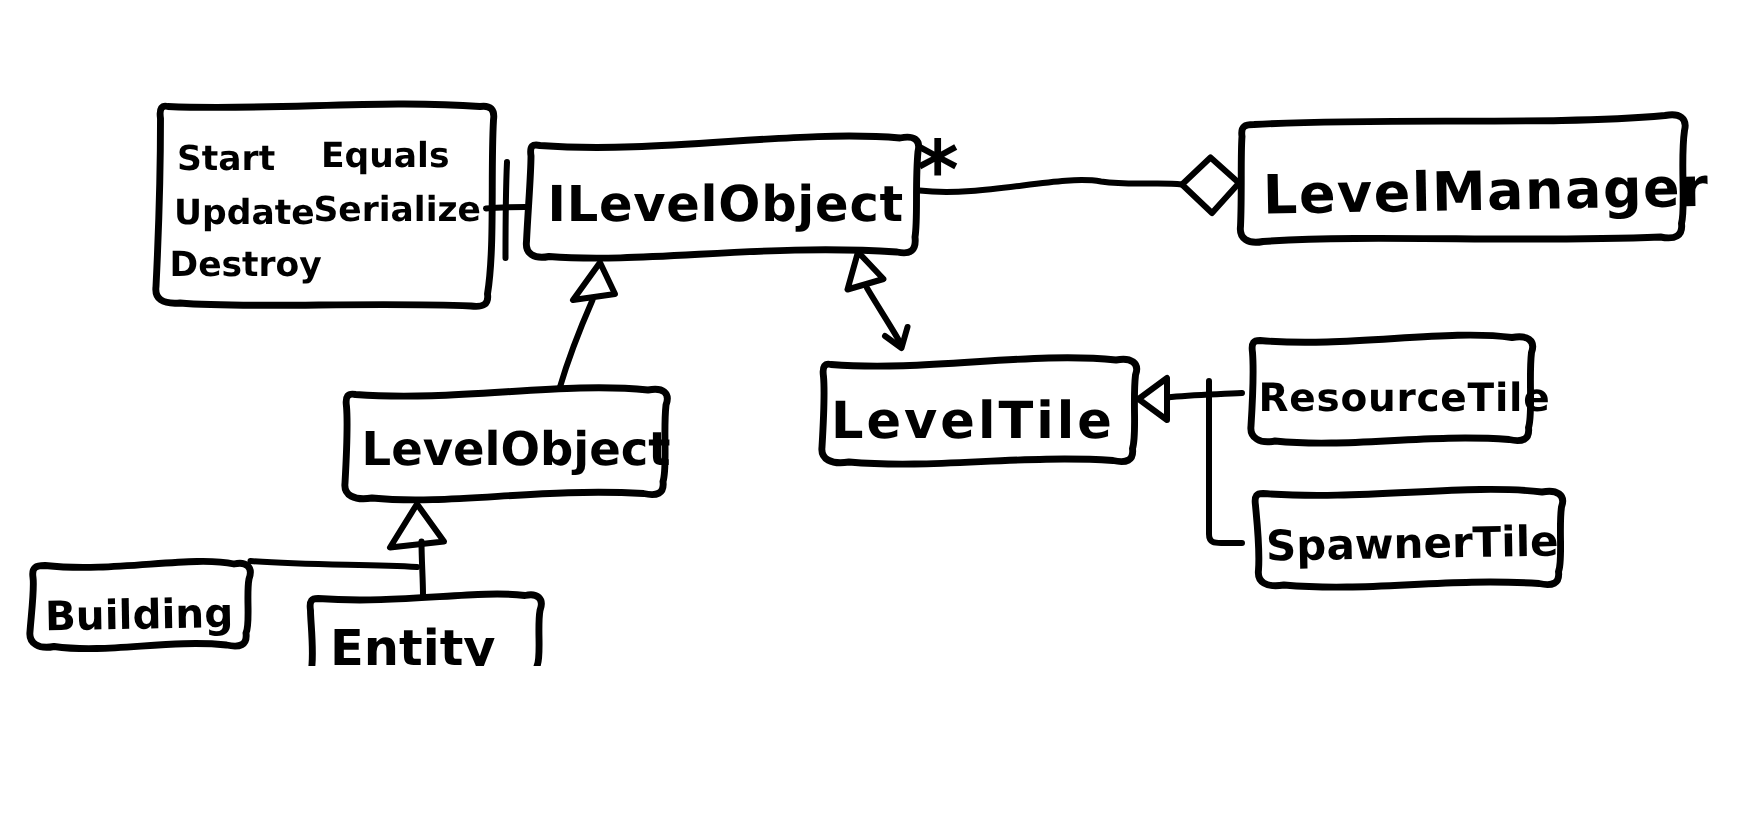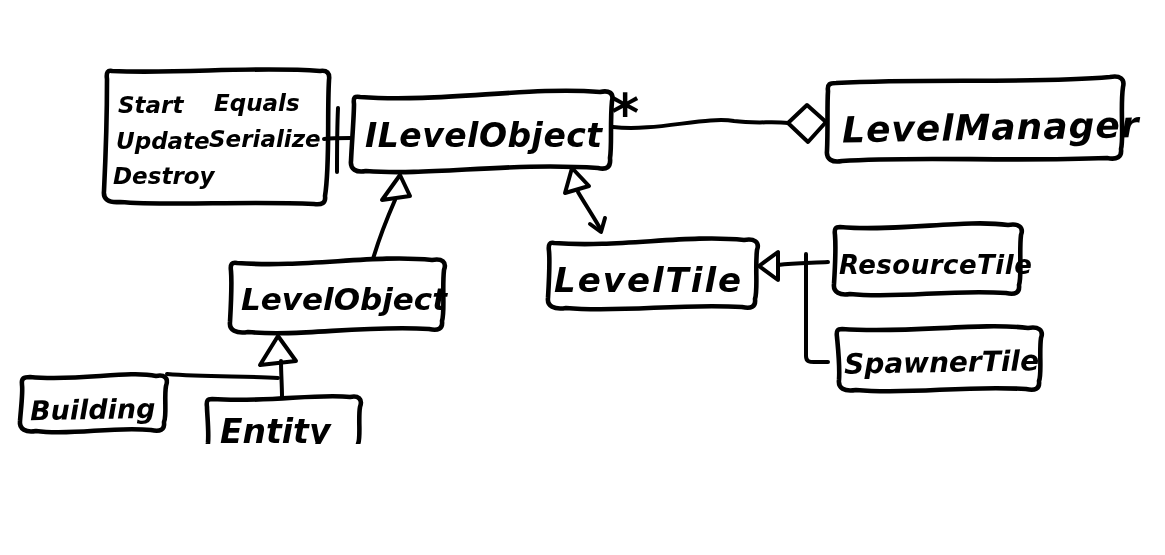--- a/index.html
+++ b/index.html
@@ -6,21 +6,20 @@
     margin: 0;
     padding: 0;
     background: #ffffff;
   }
   .canvas {
     position: relative;
     width: 1165px;
     height: 444px;
     background: #ffffff;
     overflow: hidden;
-    font-style: italic;
   }
   svg {
     display: block;
   }
   .ink {
     stroke: #000000;
     fill: none;
     stroke-linecap: round;
     stroke-linejoin: round;
   }

